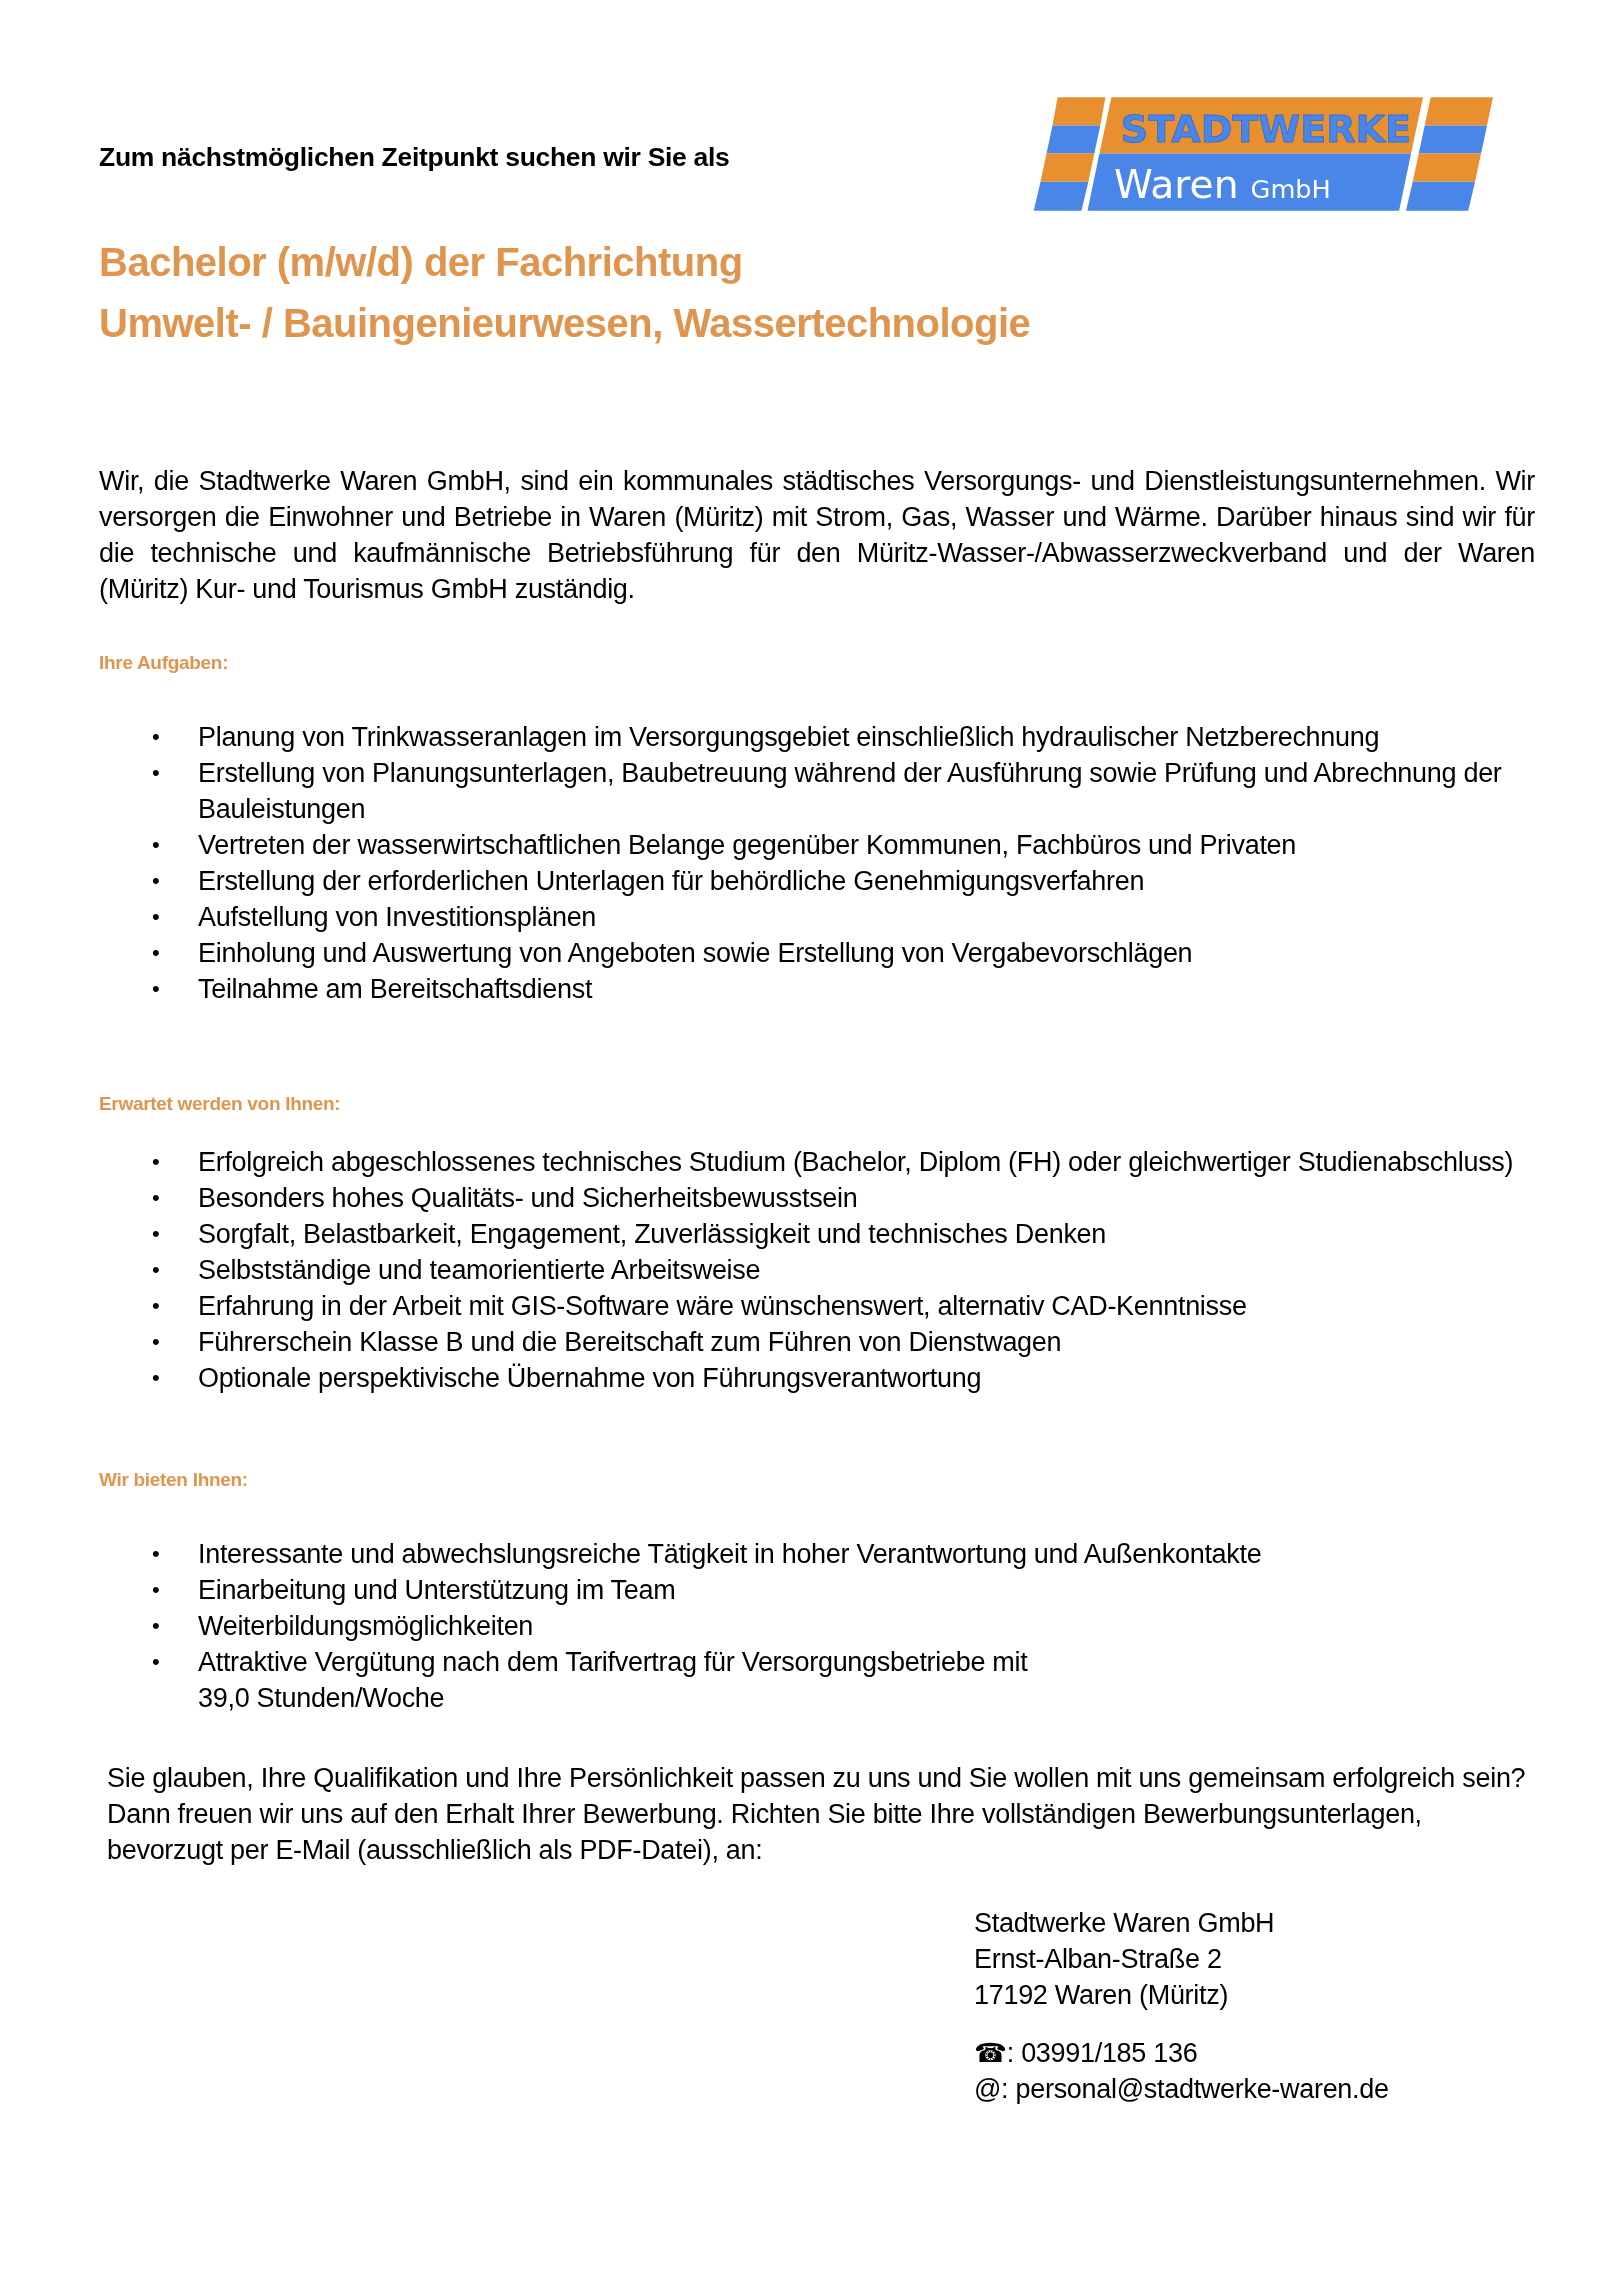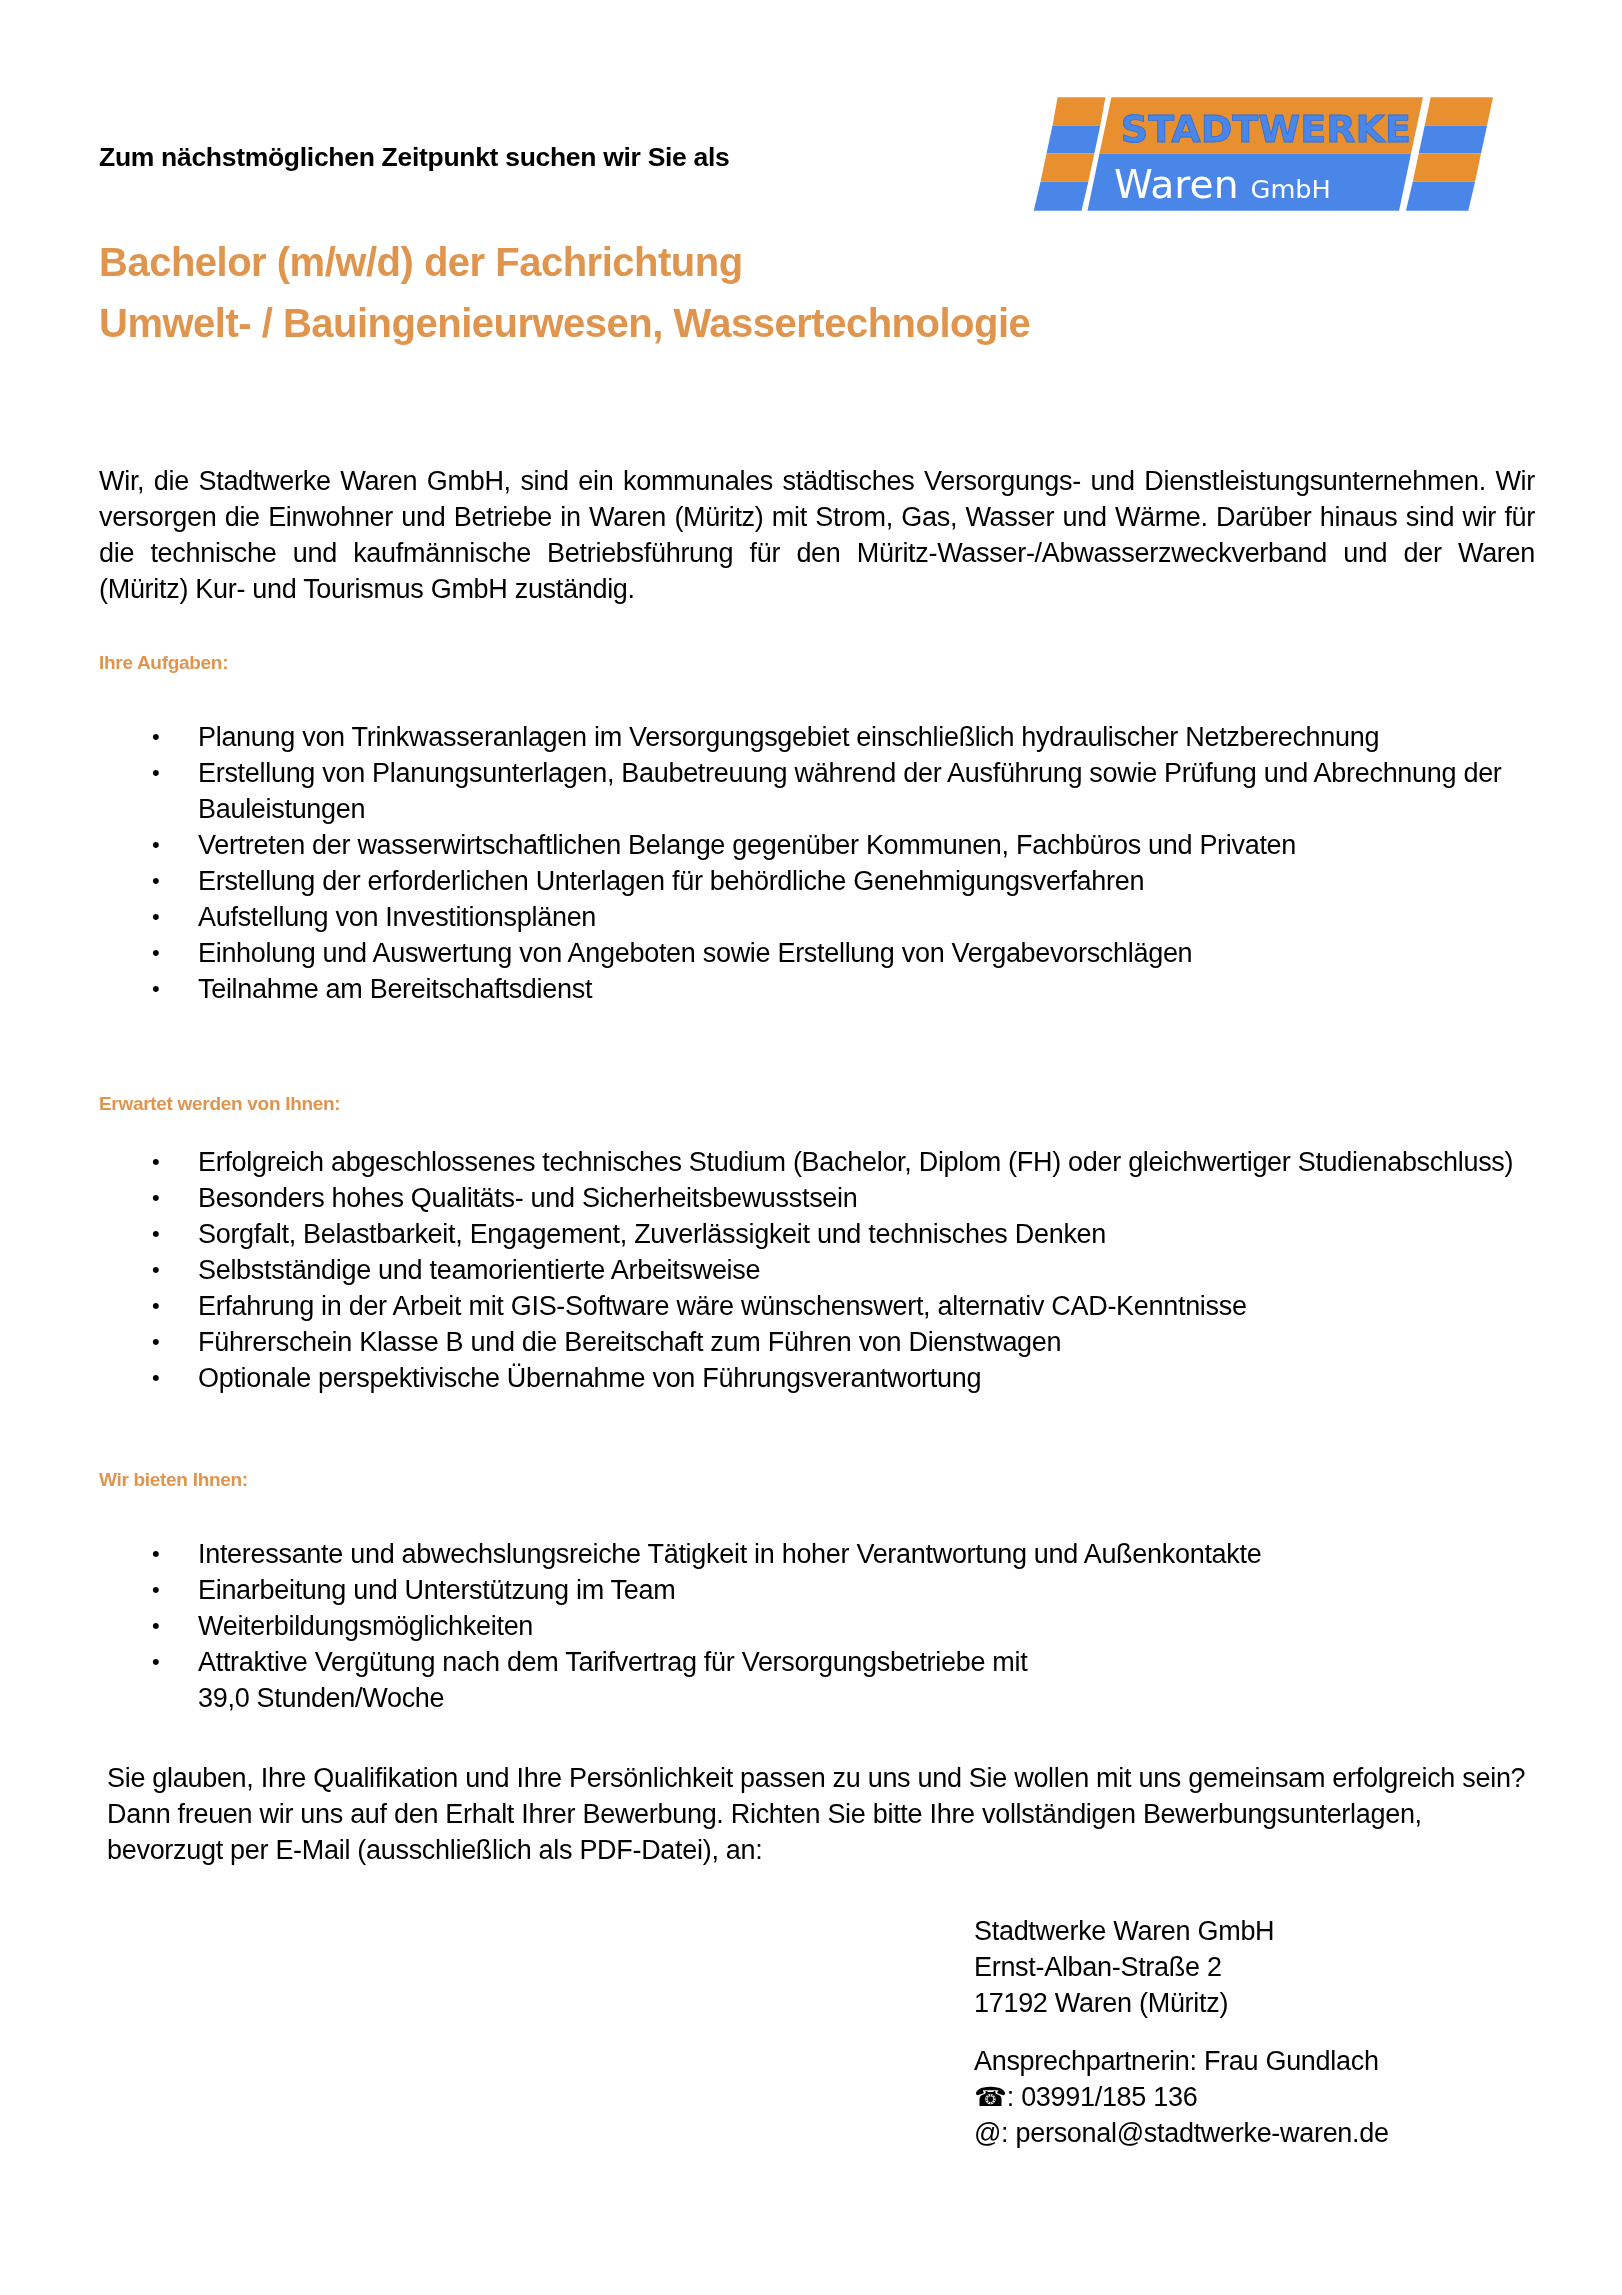--- a/index.html
+++ b/index.html
@@ -35,21 +35,20 @@
     font-size: 40px;
     font-weight: bold;
     line-height: 61px;
     letter-spacing: -0.5px;
   }
   .title div { white-space: nowrap; }
   .body-text {
     font-size: 27px;
     line-height: 36px;
     letter-spacing: -0.3px;
-    margin-top: 8px;
   }
   .para-intro {
     position: absolute;
     left: 99px;
     top: 463px;
     width: 1436px;
     text-align: justify;
     text-align-last: left;
   }
   .section-head {
@@ -222,17 +221,16 @@
 
 <p class="para-closing body-text" style="margin:8px;">Sie glauben, Ihre Qualifikation und Ihre Persönlichkeit passen zu uns und Sie wollen mit uns gemeinsam erfolgreich sein? Dann freuen wir uns auf den Erhalt Ihrer Bewerbung. Richten Sie bitte Ihre vollständigen Bewerbungsunterlagen, bevorzugt per E-Mail (ausschließlich als PDF-Datei), an:</p>
 
 <div class="address body-text">
   <div>Stadtwerke Waren GmbH</div>
   <div>Ernst-Alban-Straße 2</div>
   <div>17192 Waren (Müritz)</div>
 </div>
 
 <div class="contact body-text">
-  <span class="row">Ansprechpartnerin: Frau Gundlach</span>
   <span class="row"><span class="phone-glyph">☎</span><span>: </span><span>03991/185 136</span></span>
   <span class="row"><span>@</span><span>: </span><span>personal@stadtwerke-waren.de</span></span>
 </div>
 
 
 </body></html>

